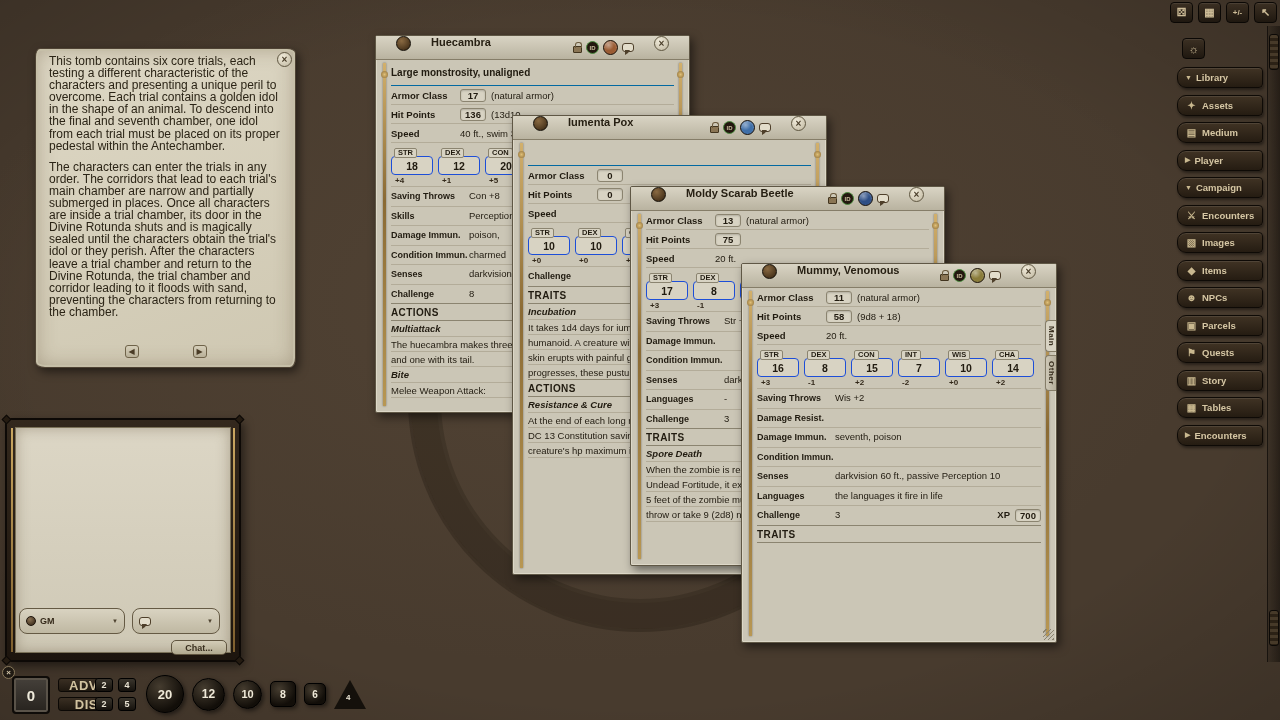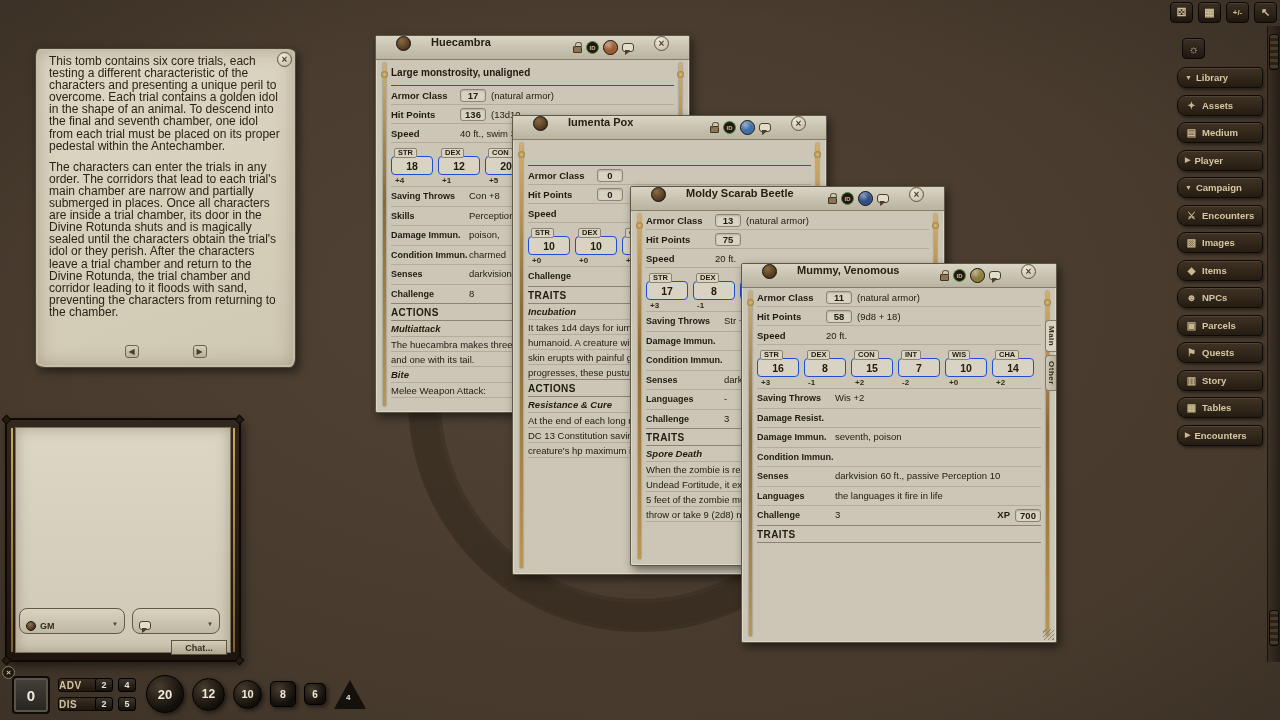--- a/index.html
+++ b/index.html
@@ -97,28 +97,28 @@
 .corn{position:absolute;width:7px;height:7px;background:#241b11;border:1px solid #0c0906;
  transform:rotate(45deg);z-index:5}
 .corn.tl{left:-4px;top:-4px}.corn.tr{right:-4px;top:-4px}
 .corn.bl{left:-4px;bottom:-4px}.corn.br{right:-4px;bottom:-4px}
 .crod{position:absolute;top:8px;bottom:8px;width:2px;z-index:2;background:linear-gradient(#caa761,#7e5f2e)}
 .crod-l{left:4px}.crod-r{right:4px}
 .chat-inner{position:absolute;left:8px;right:8px;top:7px;bottom:7px;
  background:linear-gradient(#dcd6c5,#cfc9b6);border:1px solid #7a7158;
  box-shadow:inset 0 0 14px rgba(80,62,38,0.35)}
 .chat-controls{position:absolute;left:12px;bottom:26px;display:flex;gap:7px;z-index:3}
-.dd{height:15px;display:flex;align-items:flex-start;gap:4px;padding:12px 6px;font-size:9px;font-weight:bold;
+.dd{height:15px;display:flex;align-items:center;gap:4px;padding:12px 6px;font-size:9px;font-weight:bold;
  color:#352a1a;background:linear-gradient(#d9d3c1,#bfb8a2);border:1px solid #655a44;border-radius:8px}
 .dd-identity{width:106px}.dd-emote{width:88px}
 .dd .dd-arr{margin-left:auto;font-size:6px;color:#4e4330}
 .mini-portrait{width:10px;height:10px;border-radius:50%;flex:none;
  background:radial-gradient(circle at 35% 30%,#8a7254,#2e2112);border:1px solid #1c130a}
 .chat-tab{position:absolute;right:12px;bottom:5px;width:56px;height:15px;z-index:3;
- background:linear-gradient(#d3ccb7,#b1a98f);border:1px solid #5f543f;border-radius:0;
+ background:linear-gradient(#d3ccb7,#b1a98f);border:1px solid #5f543f;border-radius:5px;
  font-size:9px;font-weight:bold;color:#3a2f1f;text-align:center;line-height:14px}
 
 
 .sidebar{position:absolute;right:17px;top:67px;width:86px;display:flex;flex-direction:column;gap:6.5px;z-index:20}
 .sb{height:21px;flex:none;display:flex;align-items:center;gap:4px;padding:0 4px 0 7px;white-space:nowrap;
  background:linear-gradient(#403324,#251c12);border:1px solid #0e0a06;border-radius:9px 4px 4px 9px;
  color:#d6c7a4;font-size:9.5px;font-weight:bold;
  box-shadow:inset 0 1px 0 rgba(255,255,255,0.09),1px 2px 3px rgba(0,0,0,0.45)}
 .sb .arr{font-size:7px;color:#c9b88f;flex:none}
 .sb .ic{width:13px;text-align:center;font-size:10px;line-height:13px;color:#c9b88f;flex:none}
@@ -138,21 +138,21 @@
 .dicebar{position:absolute;left:0;top:668px;width:430px;height:52px;z-index:22}
 .clear-mod{position:absolute;left:2px;top:-2px;width:13px;height:13px;border-radius:50%;
  background:#201a13;border:1px solid #8a7a5c;color:#d6c9ad;font-size:8px;line-height:11px;
  text-align:center;font-weight:bold}
 .modbox{position:absolute;left:12px;top:8px;width:38px;height:38px;display:flex;align-items:center;
  justify-content:center;background:linear-gradient(#45403a,#27231e);border:2px solid #0e0b08;
  border-radius:4px;box-shadow:inset 0 0 0 2px #5a5349}
 .modval{color:#efeadb;font-size:15px;font-weight:bold}
 .advdis{position:absolute;left:58px;top:10px;display:flex;flex-direction:column;gap:5px}
 .adbtn{width:41px;height:14px;background:linear-gradient(#3a2f23,#1f1810);border:1px solid #0b0805;
- border-radius:3px;color:#d2c3a0;font-size:10px;font-weight:bold;text-align:left;line-height:13px;
+ border-radius:3px;color:#d2c3a0;font-size:13px;font-weight:bold;text-align:right;line-height:13px;
  letter-spacing:0.5px}
 .smalldice{position:absolute;left:95px;top:10px;display:grid;grid-template-rows:14px 14px;
  grid-auto-flow:column;grid-auto-columns:18px;gap:5px 5px}
 .sdbtn{background:linear-gradient(#3a352c,#16120d);border:1px solid #000;border-radius:3px;
  color:#e9e3d3;font-size:9px;font-weight:bold;text-align:center;line-height:13px}
 .bigdice{position:absolute;left:146px;top:0;height:52px;display:flex;align-items:center;gap:8px}
 .die{display:flex;align-items:center;justify-content:center;color:#efe9d8;font-weight:bold;
  background:radial-gradient(circle at 35% 30%,#453c2f,#120e09 70%);border:1px solid #000;
  box-shadow:2px 2px 4px rgba(0,0,0,0.5)}
 .shape-circle{border-radius:50%}

